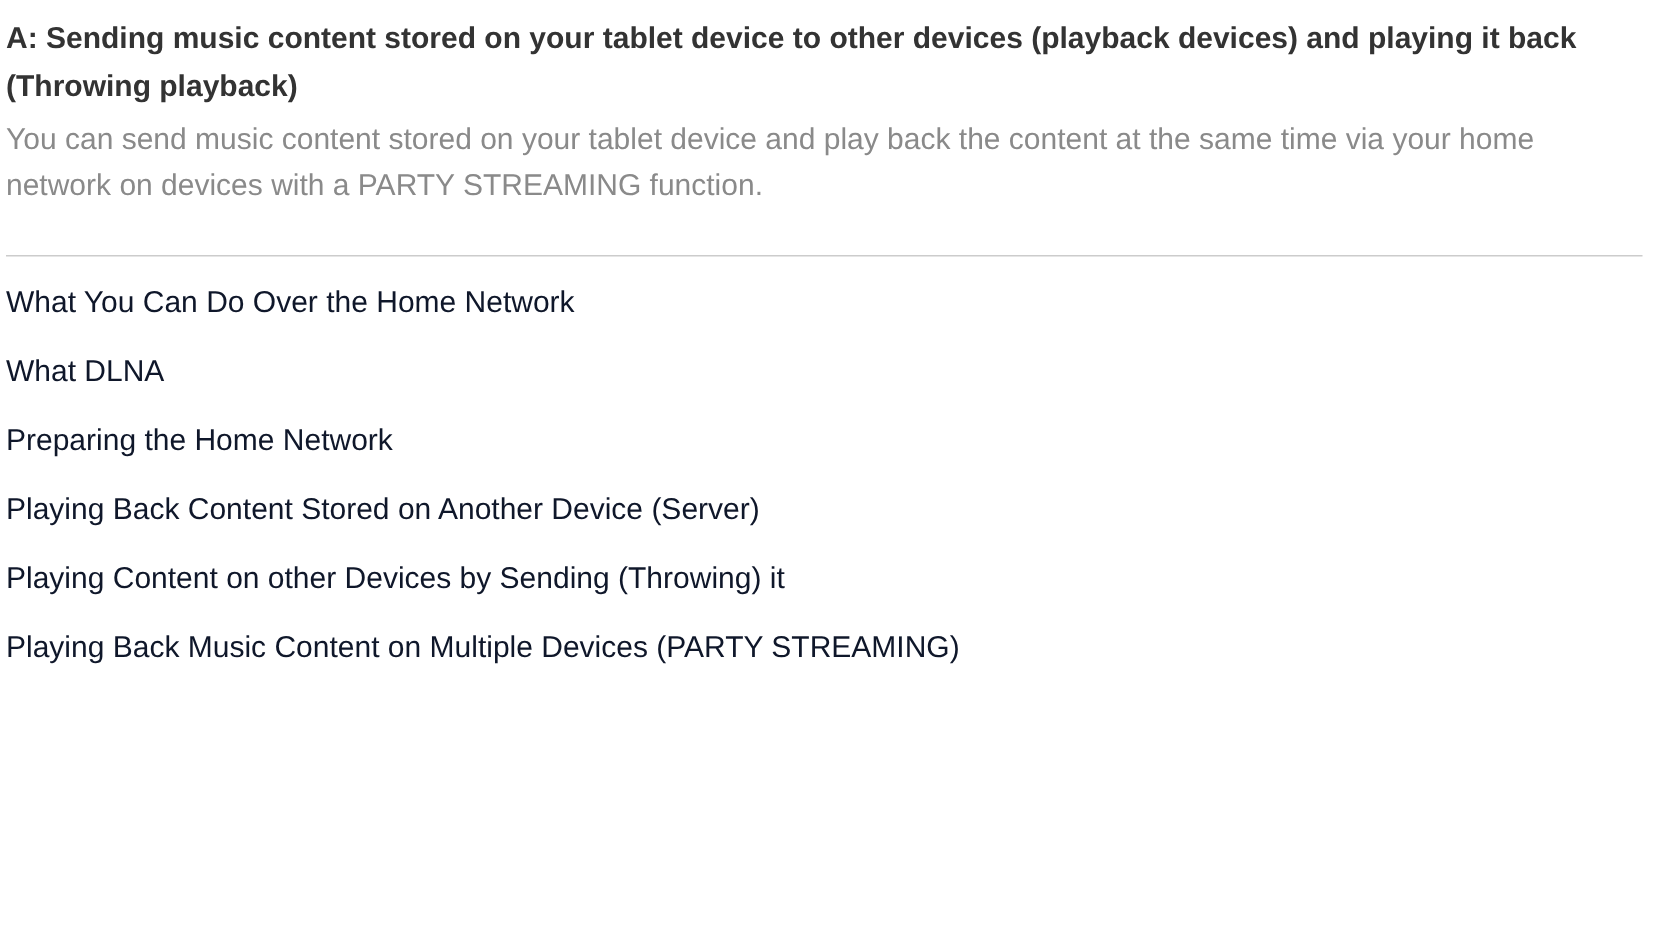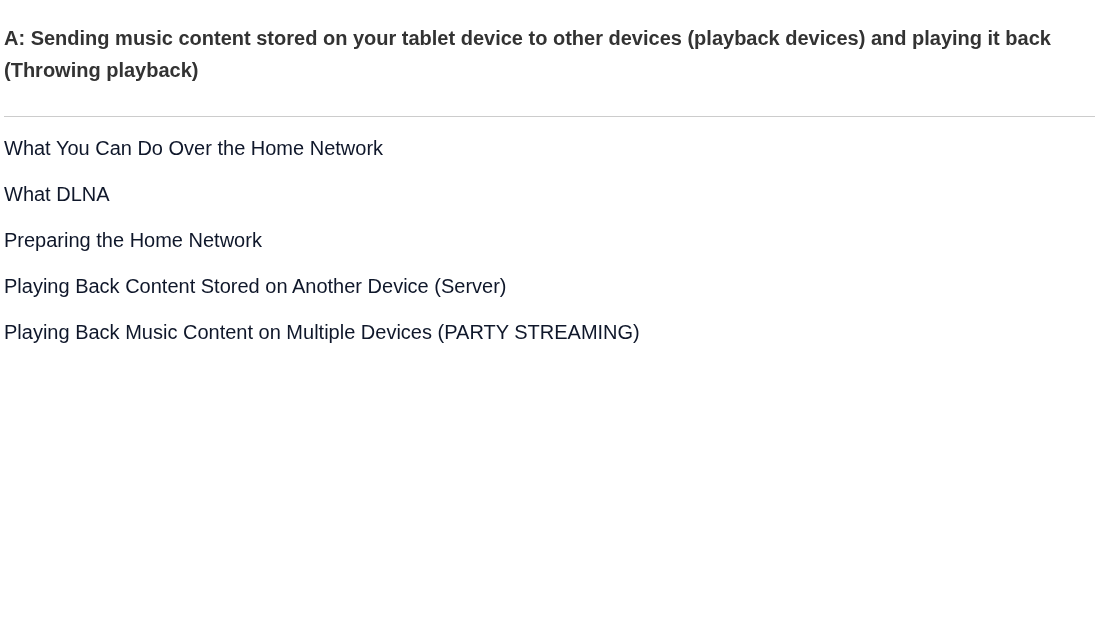--- a/index.html
+++ b/index.html
@@ -13,21 +13,21 @@
   }
   .page {
     width: 1105px;
     box-sizing: border-box;
     padding: 10px 10px 20px 4px;
   }
   .heading {
     font-weight: bold;
     color: #333333;
     line-height: 1.6;
-    margin-top: 12px;
+    margin-top: 0;
     margin-bottom: 4px;
   }
   .heading.b {
     margin-top: 20px;
   }
   .para {
     color: #8a8a8a;
     margin-top: 0;
     margin-bottom: 8px;
     line-height: 1.55;
@@ -53,26 +53,28 @@
     cursor: pointer;
     width: fit-content;
   }
 </style>
 </head>
 <body>
 
 <div class="page">
 
   <div class="heading">A: Sending music content stored on your tablet device to other devices (playback devices) and playing it back (Throwing playback)</div>
+  <div class="para">You can send music content stored on your tablet device and play back the content at the same time via your home network on devices with a PARTY STREAMING function.</div>
 
 
   <hr class="sep">
 
 
   <div class="link-list">
     <a class="rel-link">What You Can Do Over the Home Network</a>
     <a class="rel-link">What DLNA</a>
     <a class="rel-link">Preparing the Home Network</a>
     <a class="rel-link">Playing Back Content Stored on Another Device (Server)</a>
+    <a class="rel-link">Playing Content on other Devices by Sending (Throwing) it</a>
     <a class="rel-link">Playing Back Music Content on Multiple Devices (PARTY STREAMING)</a>
   </div>
 
 </div>
 
 </body></html>

